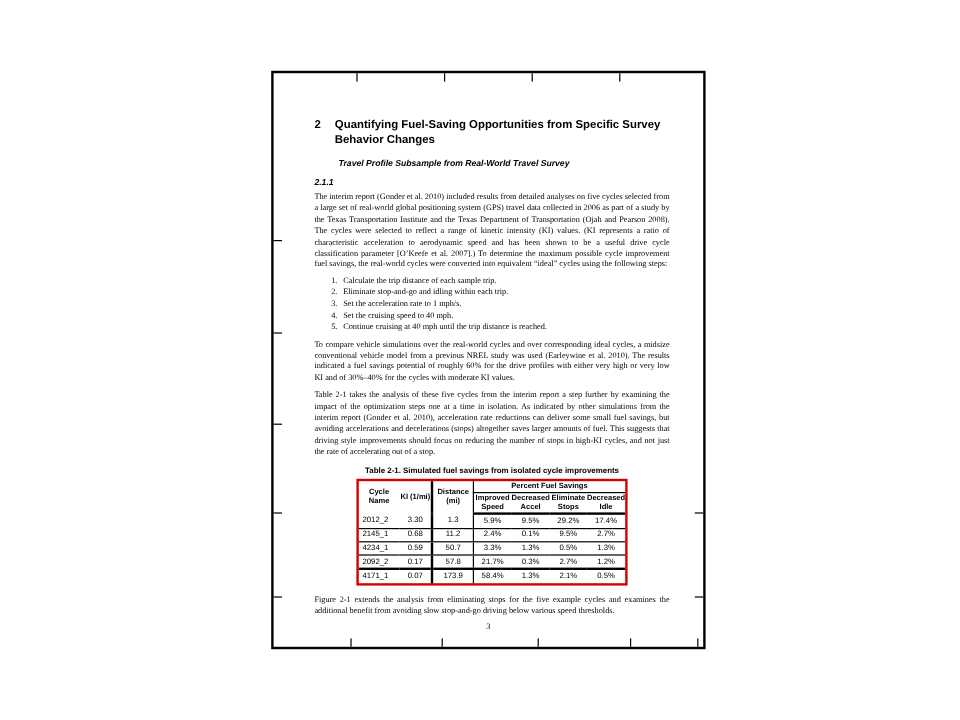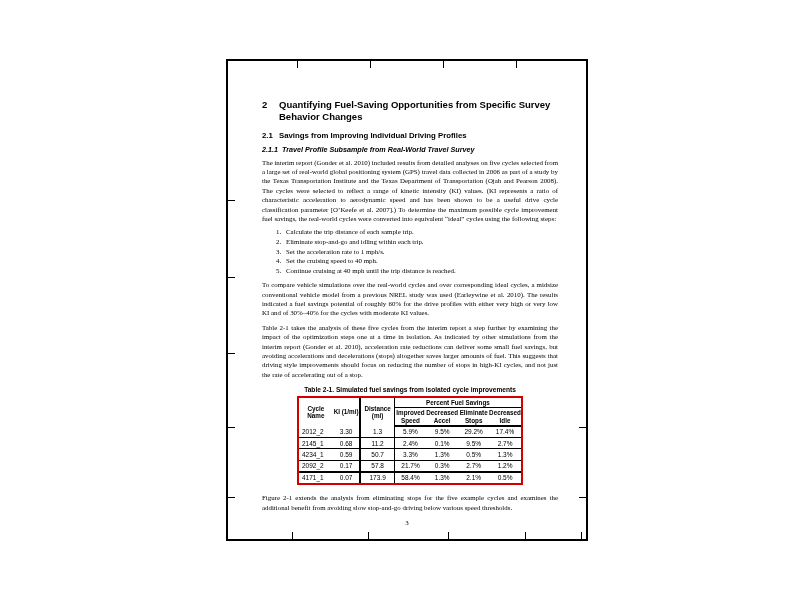--- a/index.html
+++ b/index.html
@@ -42,21 +42,21 @@
     margin-bottom: 4px;
   }
   .h2 .num { width: 17px; flex: 0 0 17px; }
   .h3 {
     display: flex;
     font-family: "Liberation Sans", sans-serif;
     font-weight: bold; font-style: italic;
     font-size: 7.2px; line-height: 9px;
     margin-bottom: 4px;
   }
-  .h3 .num { width: 20px; flex: 0 0 20px; }
+  .h3 .num { width: 20px; flex: 0 0 20px; margin-top: 16px; }
 
   .para {
     font-size: 6.9px; line-height: 9.4px;
     text-align: justify;
     margin-bottom: 5px;
   }
   .steps { margin: 1px 0 6px 0; }
   .step {
     display: flex;
     font-size: 6.9px; line-height: 7.4px;
@@ -128,24 +128,20 @@
     <div class="tick h" style="left:0; top:366px;"></div>
     <div class="tick h" style="left:0; top:436px;"></div>
     <div class="tick h" style="right:0; top:366px;"></div>
     <div class="tick h" style="right:0; top:436px;"></div>
 
     <div class="h1">
       <span class="num">2</span>
       <span>Quantifying Fuel-Saving Opportunities from Specific Survey Behavior Changes</span>
     </div>
 
-    <div class="h2">
-      <span class="num">2.1</span>
-      <span>Savings from Improving Individual Driving Profiles</span>
-    </div>
 
     <div class="h3">
       <span class="num">2.1.1</span>
       <span>Travel Profile Subsample from Real-World Travel Survey</span>
     </div>
 
     <div class="para">The interim report (Gonder et al. 2010) included results from detailed analyses on five cycles selected from a large set of real-world global positioning system (GPS) travel data collected in 2006 as part of a study by the Texas Transportation Institute and the Texas Department of Transportation (Ojah and Pearson 2008). The cycles were selected to reflect a range of kinetic intensity (KI) values. (KI represents a ratio of characteristic acceleration to aerodynamic speed and has been shown to be a useful drive cycle classification parameter [O’Keefe et al. 2007].) To determine the maximum possible cycle improvement fuel savings, the real-world cycles were converted into equivalent “ideal” cycles using the following steps:</div>
 
     <div class="steps">
       <div class="step">

